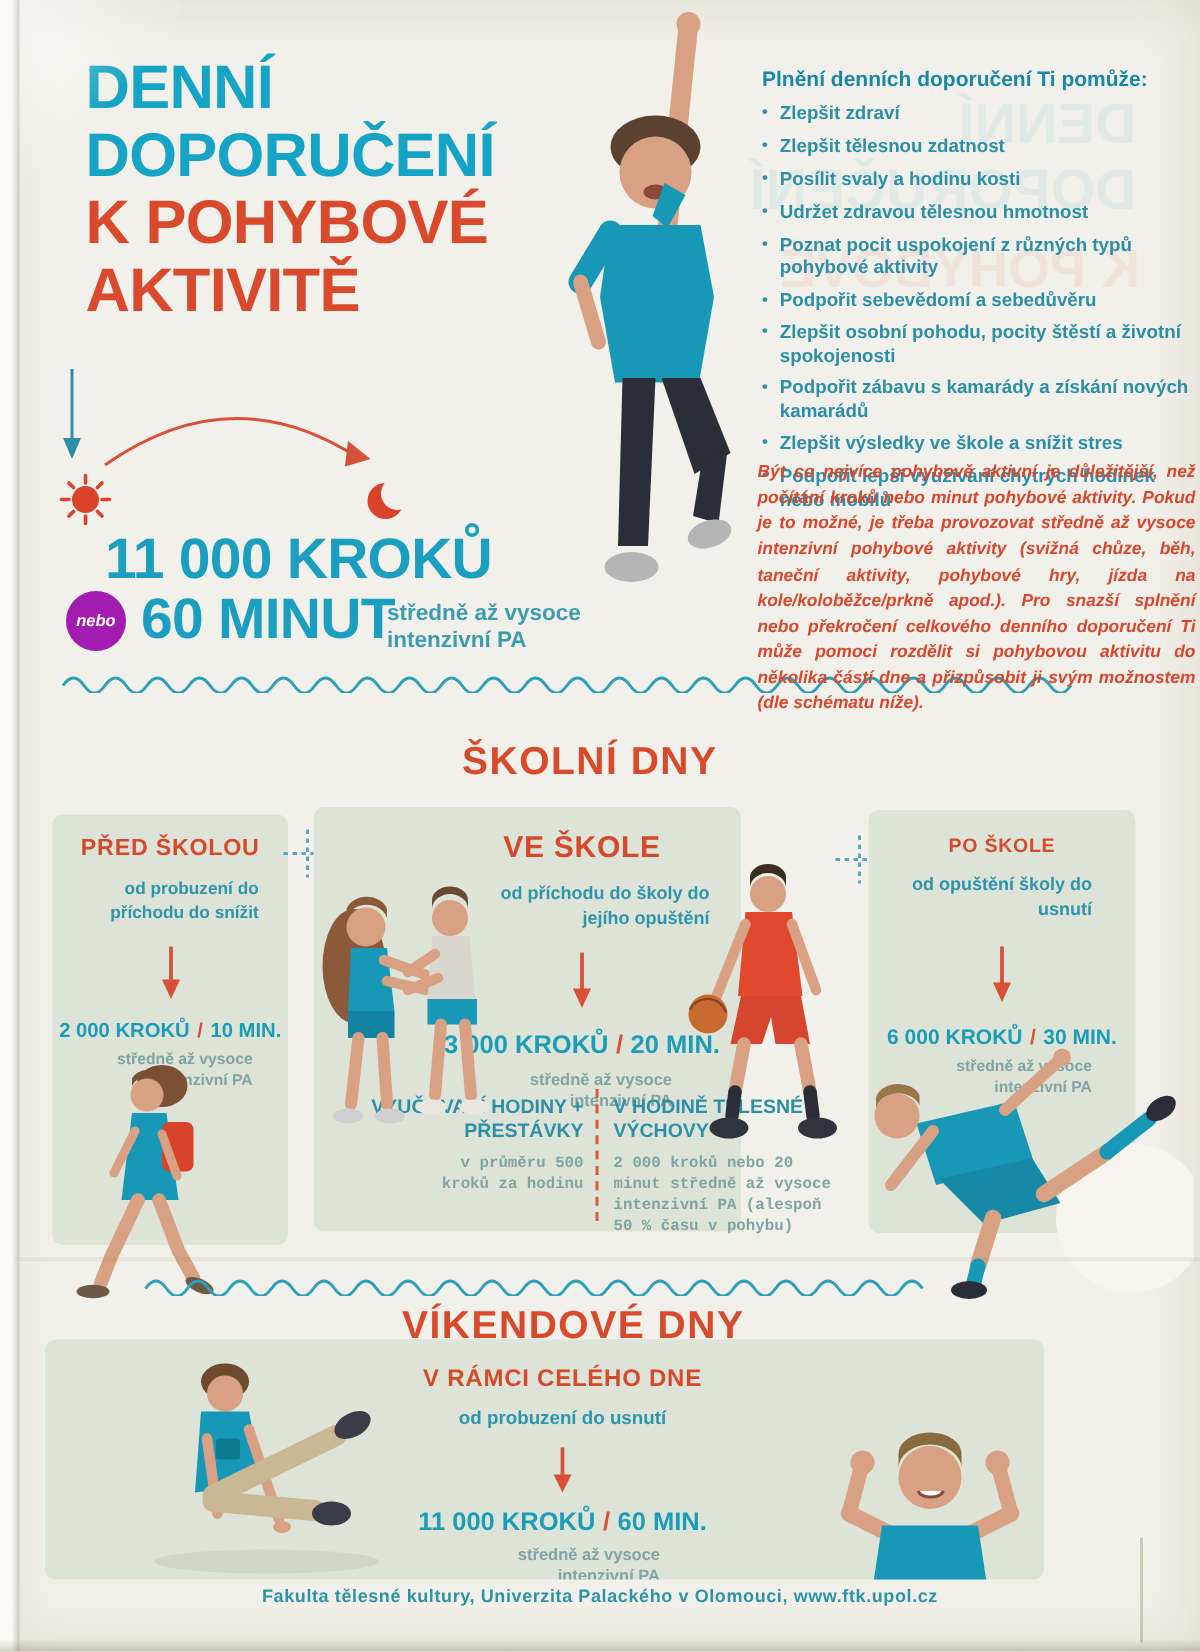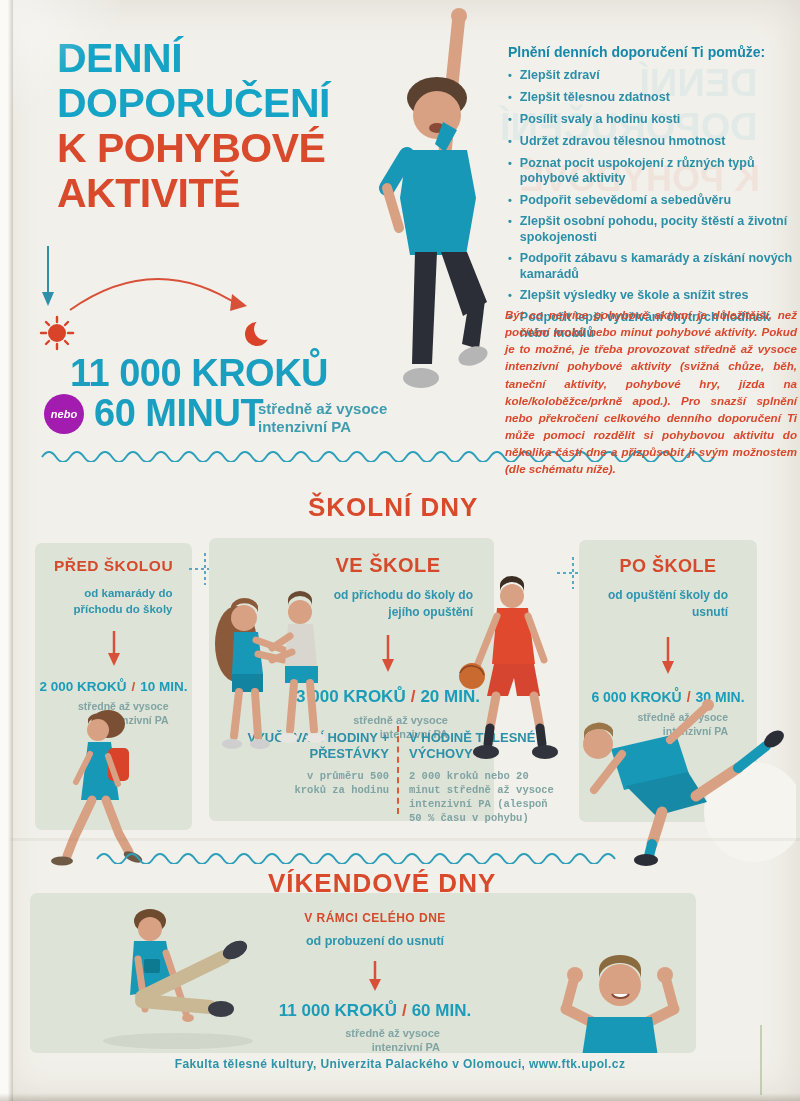--- a/index.html
+++ b/index.html
@@ -155,21 +155,21 @@
   <svg class="abs" style="left:40px;top:448px;" width="676" height="14" viewBox="0 0 676 14">
     <path d="M2,9 q7,-10 14,0 t14,0 t14,0 t14,0 t14,0 t14,0 t14,0 t14,0 t14,0 t14,0 t14,0 t14,0 t14,0 t14,0 t14,0 t14,0 t14,0 t14,0 t14,0 t14,0 t14,0 t14,0 t14,0 t14,0 t14,0 t14,0 t14,0 t14,0 t14,0 t14,0 t14,0 t14,0 t14,0 t14,0 t14,0 t14,0 t14,0 t14,0 t14,0 t14,0 t14,0 t14,0 t14,0 t14,0 t14,0 t14,0 t14,0 t14,0" stroke="#2d9fba" stroke-width="2" fill="none"></path>
   </svg>
 
   <div class="abs red-note" style="left:505px;top:306px;width:292px;">Být co nejvíce pohybově aktivní je důležitější, než počítání kroků nebo minut pohybové aktivity. Pokud je to možné, je třeba provozovat středně až vysoce intenzivní pohybové aktivity (svižná chůze, běh, taneční aktivity, pohybové hry, jízda na kole/koloběžce/prkně apod.). Pro snazší splnění nebo překročení celkového denního doporučení Ti může pomoci rozdělit si pohybovou aktivitu do několika částí dne a přizpůsobit ji svým možnostem (dle schématu níže).</div>
 
   <div class="abs section-head" style="left:308px;top:492px;">ŠKOLNÍ DNY</div>
 
   <div class="panel panel-col" style="left:35px;top:543px;width:157px;height:287px;padding-top:14px;box-sizing:border-box;">
     <div class="p-title" style="font-size:15.5px;">PŘED ŠKOLOU</div>
-    <div class="p-period" style="margin-top:10px;width:118px;">od kamarády do příchodu do školy</div>
+    <div class="p-period" style="margin-top:10px;width:118px;">od probuzení do příchodu do snížit</div>
     <svg style="margin-top:12px;" width="16" height="40" viewBox="0 0 16 40">
       <line x1="8" y1="2" x2="8" y2="26" stroke="#d85038" stroke-width="2.5"></line>
       <polygon points="2,24 14,24 8,37" fill="#d85038"></polygon>
     </svg>
     <div class="p-goal" style="margin-top:10px;font-size:13.5px;">
       <span>2 000 KROKŮ</span>
         <span class="slash">/</span>
         <span>10 MIN.</span>
     </div>
     <div class="p-int" style="margin-top:5px;width:110px;">středně až vysoce intenzivní PA</div>
@@ -246,21 +246,21 @@
     <path d="M84,120 L90,152" stroke="#d8a183" stroke-width="9" stroke-linecap="round" fill="none"></path>
     <path d="M40,152 L38,168" stroke="#2b2e36" stroke-width="9" stroke-linecap="round" fill="none"></path>
     <path d="M90,152 L92,168" stroke="#2b2e36" stroke-width="9" stroke-linecap="round" fill="none"></path>
     <ellipse cx="36" cy="176" rx="13" ry="7" fill="#31343c"></ellipse>
     <ellipse cx="95" cy="176" rx="13" ry="7" fill="#31343c"></ellipse>
     <circle cx="22" cy="100" r="13" fill="#c96b31"></circle>
     <path d="M10,97 a13,13 0 0 1 24,2" stroke="#8a4520" stroke-width="1.5" fill="none"></path>
   </svg>
 
   <div class="panel panel-col" style="left:579px;top:540px;width:178px;height:282px;padding-top:16px;box-sizing:border-box;">
-    <div class="p-title" style="font-size:18px;">PO ŠKOLE</div>
+    <div class="p-title" style="font-size:13px;">PO ŠKOLE</div>
     <div class="p-period" style="margin-top:10px;width:120px;font-size:12px;">od opuštění školy do usnutí</div>
     <svg style="margin-top:14px;" width="16" height="42" viewBox="0 0 16 42">
       <line x1="8" y1="2" x2="8" y2="28" stroke="#d85038" stroke-width="2.5"></line>
       <polygon points="2,26 14,26 8,39" fill="#d85038"></polygon>
     </svg>
     <div class="p-goal" style="margin-top:12px;font-size:14px;">
       <span>6 000 KROKŮ</span>
         <span class="slash">/</span>
         <span>30 MIN.</span>
     </div>
@@ -315,21 +315,21 @@
       <path d="M108,52 L128,112" stroke="#d8a183" stroke-width="7" stroke-linecap="round" fill="none"></path>
       <path d="M80,58 L87,108" stroke="#d8a183" stroke-width="7" stroke-linecap="round" fill="none"></path>
       <path d="M84,96 L166,56" stroke="#c9b893" stroke-width="14" stroke-linecap="round" fill="none"></path>
       <path d="M84,100 L152,106" stroke="#c9b893" stroke-width="14" stroke-linecap="round" fill="none"></path>
       <ellipse cx="177" cy="49" rx="13" ry="8" fill="#3a3d45" transform="rotate(-28 177 49)"></ellipse>
       <ellipse cx="163" cy="108" rx="13" ry="8" fill="#3a3d45"></ellipse>
       <ellipse cx="130" cy="117" rx="6" ry="4" fill="#d8a183"></ellipse>
     </svg>
 
     <div class="panel-col" style="position:absolute;left:180px;top:18px;width:330px;">
-      <div class="p-title" style="font-size:12px;">V RÁMCI CELÉHO DNE</div>
+      <div class="p-title" style="font-size:16px;">V RÁMCI CELÉHO DNE</div>
       <div class="p-period" style="margin-top:8px;font-size:12.5px;">od probuzení do usnutí</div>
       <svg style="margin-top:8px;" width="16" height="34" viewBox="0 0 16 34">
         <line x1="8" y1="2" x2="8" y2="22" stroke="#d85038" stroke-width="2.5"></line>
         <polygon points="2,20 14,20 8,32" fill="#d85038"></polygon>
       </svg>
       <div class="p-goal" style="margin-top:8px;font-size:17px;">
         <span>11 000 KROKŮ</span>
           <span class="slash">/</span>
           <span>60 MIN.</span>
       </div>

